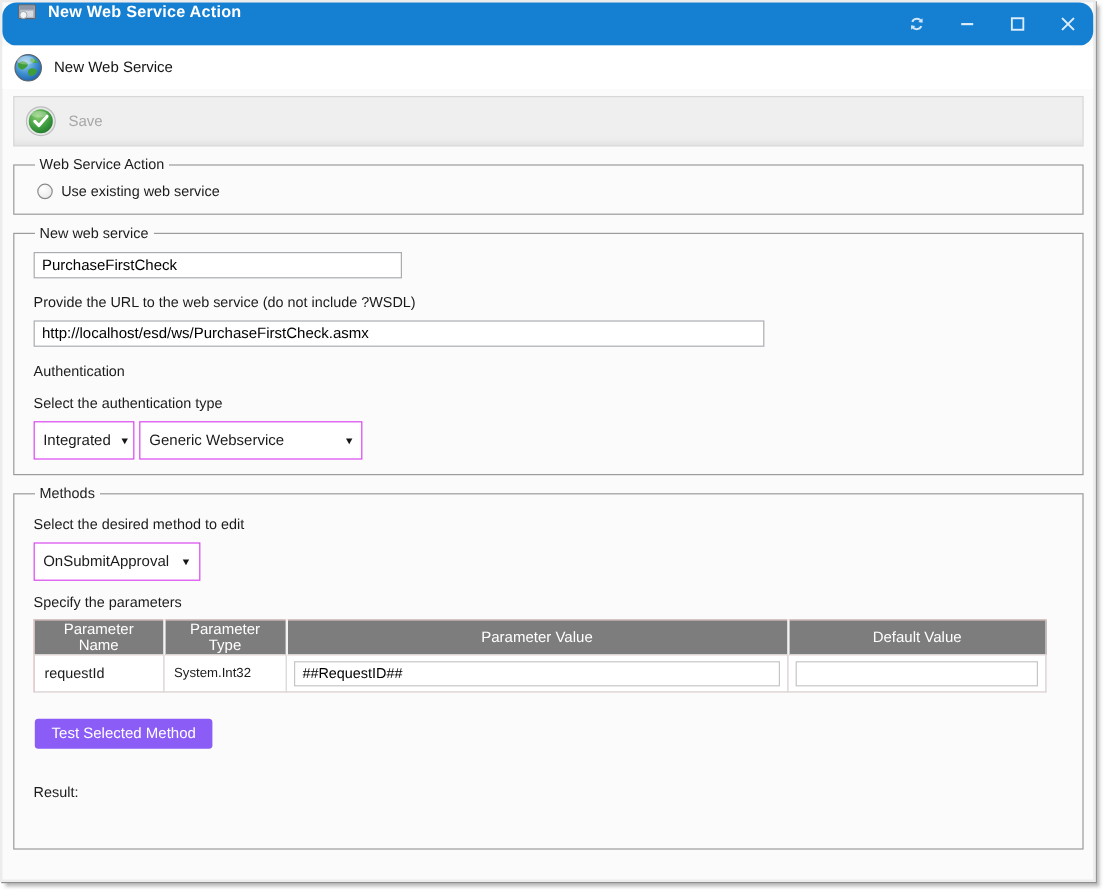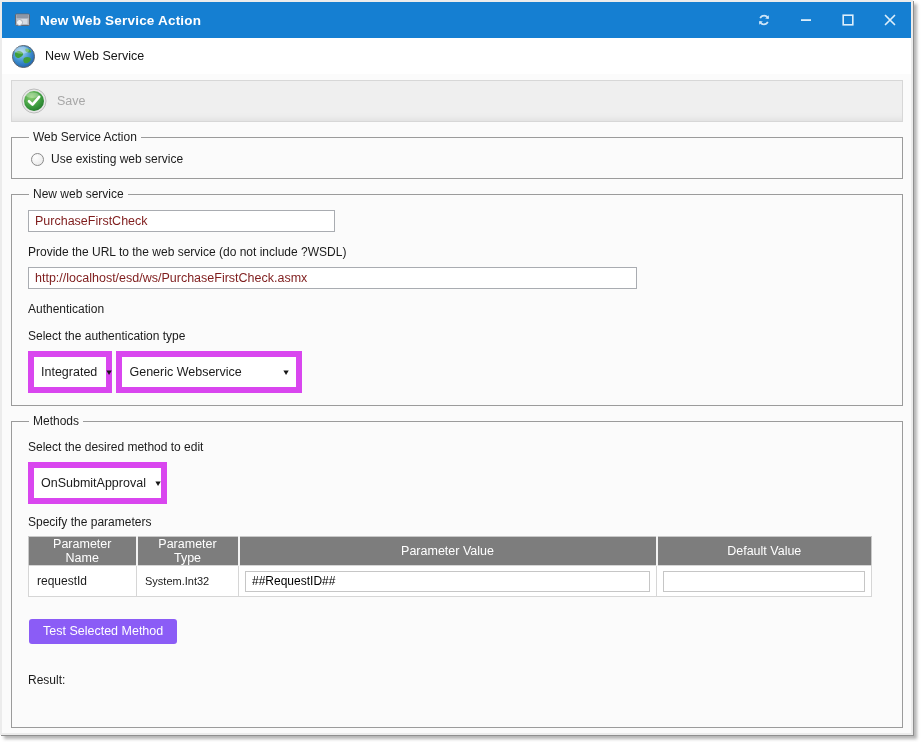--- a/index.html
+++ b/index.html
@@ -8,21 +8,21 @@
   .stage { position:relative; width:921px; height:742px; background:#ffffff; overflow:hidden; }
 
   .window {
     position:absolute; left:0; top:0; width:913px; height:735px;
     background:#fbfbfb;
     border:2px solid #ececec;
     box-shadow: 1px 1px 0 #8f8f8f, 4px 4px 3px rgba(90,90,90,0.45);
   }
 
   
-  .titlebar { height:36px; background:#157fd2; display:flex; align-items:center; padding:0 12px; }
+  .titlebar { height:36px; background:#157fd2; display:flex; padding:0 12px;border-radius:12px; }
   .titlebar .title { color:#ffffff; font-weight:bold; font-size:13.5px; margin-left:9px; letter-spacing:0.2px; }
   .tb-buttons { margin-left:auto; display:flex; align-items:center; gap:24px; }
   .tb-btn { width:18px; height:18px; display:flex; align-items:center; justify-content:center; cursor:pointer; }
 
   
   .app-header { height:36px; background:#ffffff; display:flex; align-items:center; padding:0 9px; }
   .app-header .hdr-title { font-size:12.5px; margin-left:9px; color:#141414; }
 
   
   .toolbar { margin:6px 8px 0 9px; height:42px; background:#efefef; border:1px solid #d7d7d7;
@@ -43,27 +43,27 @@
   .radio { width:13px; height:13px; border-radius:50%; border:1px solid #8a8a8a;
            background:radial-gradient(circle at 35% 30%, #ffffff 0%, #ededed 70%, #dcdcdc 100%);
            display:inline-flex; align-items:center; justify-content:center; cursor:pointer; }
   .radio.checked::after { content:""; width:6px; height:6px; border-radius:50%;
            background:radial-gradient(circle at 40% 35%, #6e6e6e, #2e2e2e); }
   .radio-label { font-size:12px; }
 
   
   .txt { display:block; border:1px solid #a9acb1; background:#ffffff; height:22px;
          padding:2px 6px; font-size:12.5px; font-family:"Liberation Sans", sans-serif;
-         color:#7f1d1d; margin-top:8px; outline:none; }
+         color:#000000; margin-top:8px; outline:none; }
   .txt.name { width:307px; }
   .txt.url { width:609px; }
 
   
   .dd { display:inline-flex; align-items:center; justify-content:space-between;
-        border:6px solid #d946ef; background:#ffffff; height:22px; padding:15px 7px;
+        border:1px solid #d946ef; background:#ffffff; height:22px; padding:15px 7px;
         font-size:12.5px; margin-top:8px; cursor:pointer; gap:8px; }
   .dd .arrow { font-size:8px; color:#161616; transform:scaleX(1.15); }
   .dd.auth { width:84px; }
   .dd.svc  { width:186px; }
   .dd.method { width:139px; }
 
   
   .param-table { border-collapse:collapse; margin-top:7px; background:#fca5a5; border:1px solid #c9c9c9; }
   .param-table th { background:#7d7d7d; color:#ffffff; font-weight:normal; font-size:12.5px;
                     height:27px; text-align:center; border-left:2px solid #f3f3f3; padding:0 6px; }

